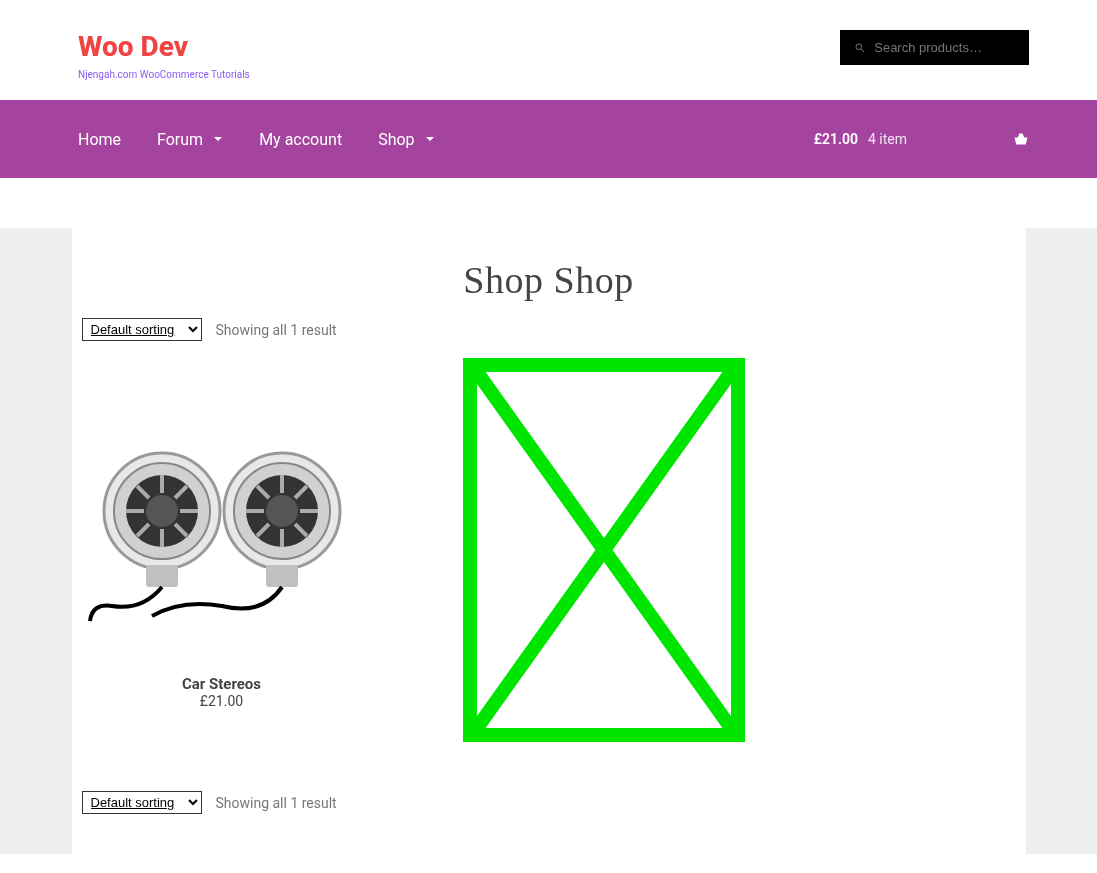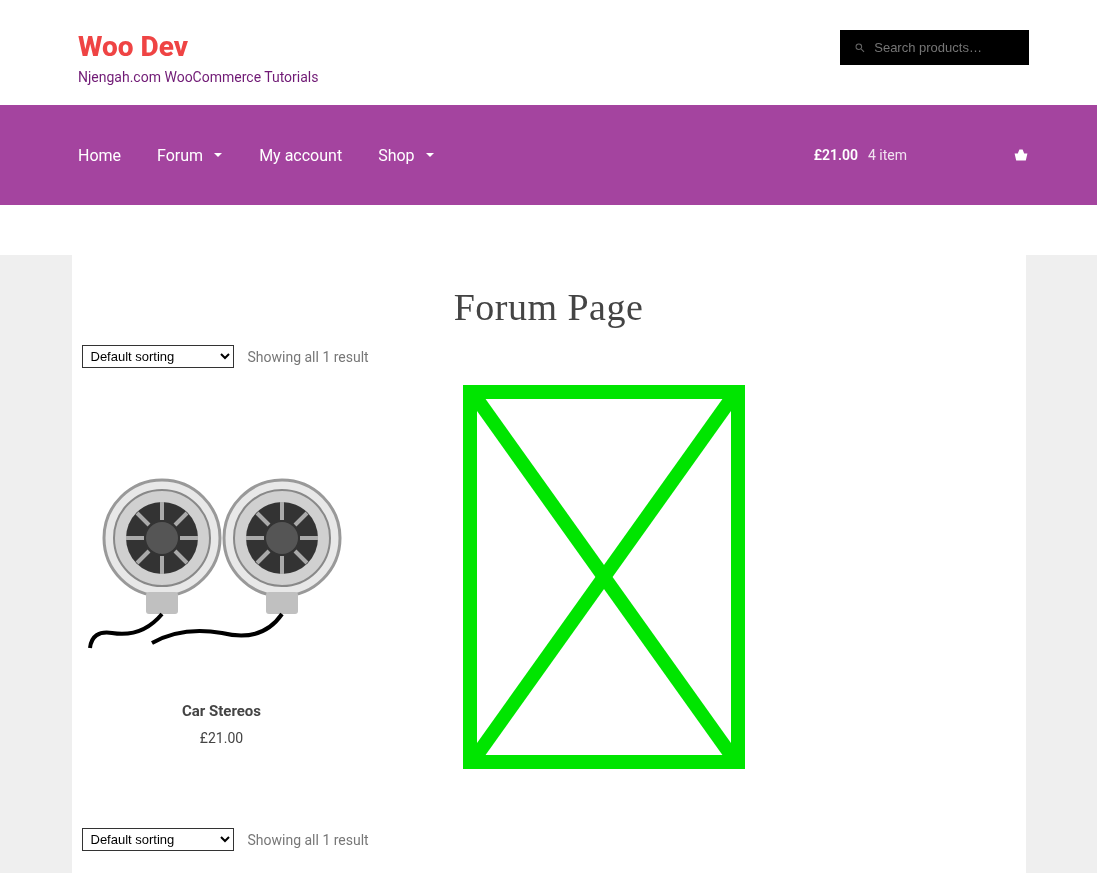--- a/index.html
+++ b/index.html
@@ -2,52 +2,52 @@
 <html><head>
   <meta charset="utf-8">
   <style>
     * { margin: 0; padding: 0; box-sizing: border-box; }
     body { font-family: -apple-system, BlinkMacSystemFont, "Segoe UI", Roboto, sans-serif; background: #fff; color: #333; }
     
     .header-top { padding: 30px 0 20px; display: flex; justify-content: space-between; align-items: flex-start; max-width: 1030px; margin: 0 auto; padding-left: 78px; padding-right: 68px; box-sizing: content-box; max-width: 952px; }
     .header-top { max-width: 1097px; padding: 30px 68px 20px 78px; margin: 0; }
     
     .site-title { font-size: 28px; font-weight: 800; color: #ef4444; margin-bottom: 6px; }
-    .site-tagline { font-size: 14px; color: #701a75; }
+    .site-tagline { font-size: 10px; color: #8b5cf6; }
     
     .search-box { background: #000000; border: none; padding: 10px 14px; display: flex; align-items: center; width: 189px; }
     .search-icon { width: 14px; height: 14px; margin-right: 8px; fill: #666; }
     .search-input { border: none; background: transparent; outline: none; font-size: 13px; color: #888; width: 100%; }
     
     .nav-bar { background: #a4449f; color: #fff; }
-    .nav-inner { max-width: 1097px; padding: 0 68px 0 78px; display: flex; justify-content: space-between; align-items: center; height: 100px; }
+    .nav-inner { max-width: 1097px; padding: 0 68px 0 78px; display: flex; justify-content: space-between; align-items: center; height: 78px; }
     .nav-menu { display: flex; list-style: none; gap: 36px; }
     .nav-item { color: #fff; font-size: 16px; cursor: pointer; display: flex; align-items: center; gap: 10px; }
     .chevron { width: 10px; height: 10px; }
     
     .cart-summary { display: flex; align-items: center; gap: 10px; font-size: 14px; }
     .cart-total { font-weight: 600; }
     .cart-count { opacity: 0.85; }
     .basket-icon { width: 16px; height: 14px; margin-left: 96px; }
     
     .page-gap { height: 50px; background: #fff; }
     
     .content-area { background: #efefef; padding: 0; min-height: 600px; }
     .content-inner { background: #fff; max-width: 954px; margin: 0 auto; padding: 20px 0 40px; position: relative; }
     
     .page-title { font-size: 38px; font-weight: 300; color: #444; text-align: center; margin: 10px 0 16px; font-family: Georgia, serif; letter-spacing: 0.5px; }
     
     .shop-controls { display: flex; align-items: center; gap: 14px; padding: 0 10px; margin-bottom: 40px; }
-    .sort-select { border: 1px solid #333; font-size: 13px; padding: 2px 4px; width: 152px; background: #fff; }
+    .sort-select { border: 1px solid #333; font-size: 13px; padding: 2px 4px; width: 120px; background: #fff; text-decoration: underline; }
     .result-count { font-size: 14px; color: #777; }
     
     .products { display: flex; padding: 0 10px; }
     .product { width: 280px; text-align: center; }
     .product-image { width: 280px; height: 280px; background: #fff; display: flex; align-items: center; justify-content: center; margin-bottom: 14px; }
-    .product-name { font-size: 15px; color: #444; margin-bottom: 10px; }
+    .product-name { font-size: 15px; color: #444; }
     .product-price { font-size: 14px; color: #444; margin-bottom: 26px; }
     .add-to-cart { background: #eaeaea; border: none; padding: 12px 18px; font-size: 13px; font-weight: 600; color: #333; cursor: pointer; }
     
     .highlight-box { position: absolute; left: 391px; top: 130px; width: 282px; height: 384px; }
     
     .shop-controls-bottom { display: flex; align-items: center; gap: 14px; padding: 0 10px; margin-top: 56px; }
   </style>
 </head>
 <body>
 
@@ -94,21 +94,21 @@
         </svg>
     </div>
   </div>
 </nav>
 
 <div class="page-gap"></div>
 
 <div class="content-area">
   <div class="content-inner">
 
-    <h1 class="page-title">Forum Page</h1>
+    <h1 class="page-title">Shop Shop</h1>
 
     <div class="shop-controls">
       <select class="sort-select">
         <option>Default sorting</option>
       </select>
       <span class="result-count">Showing all 1 result</span>
     </div>
 
     <div class="products">
       <div class="product">

